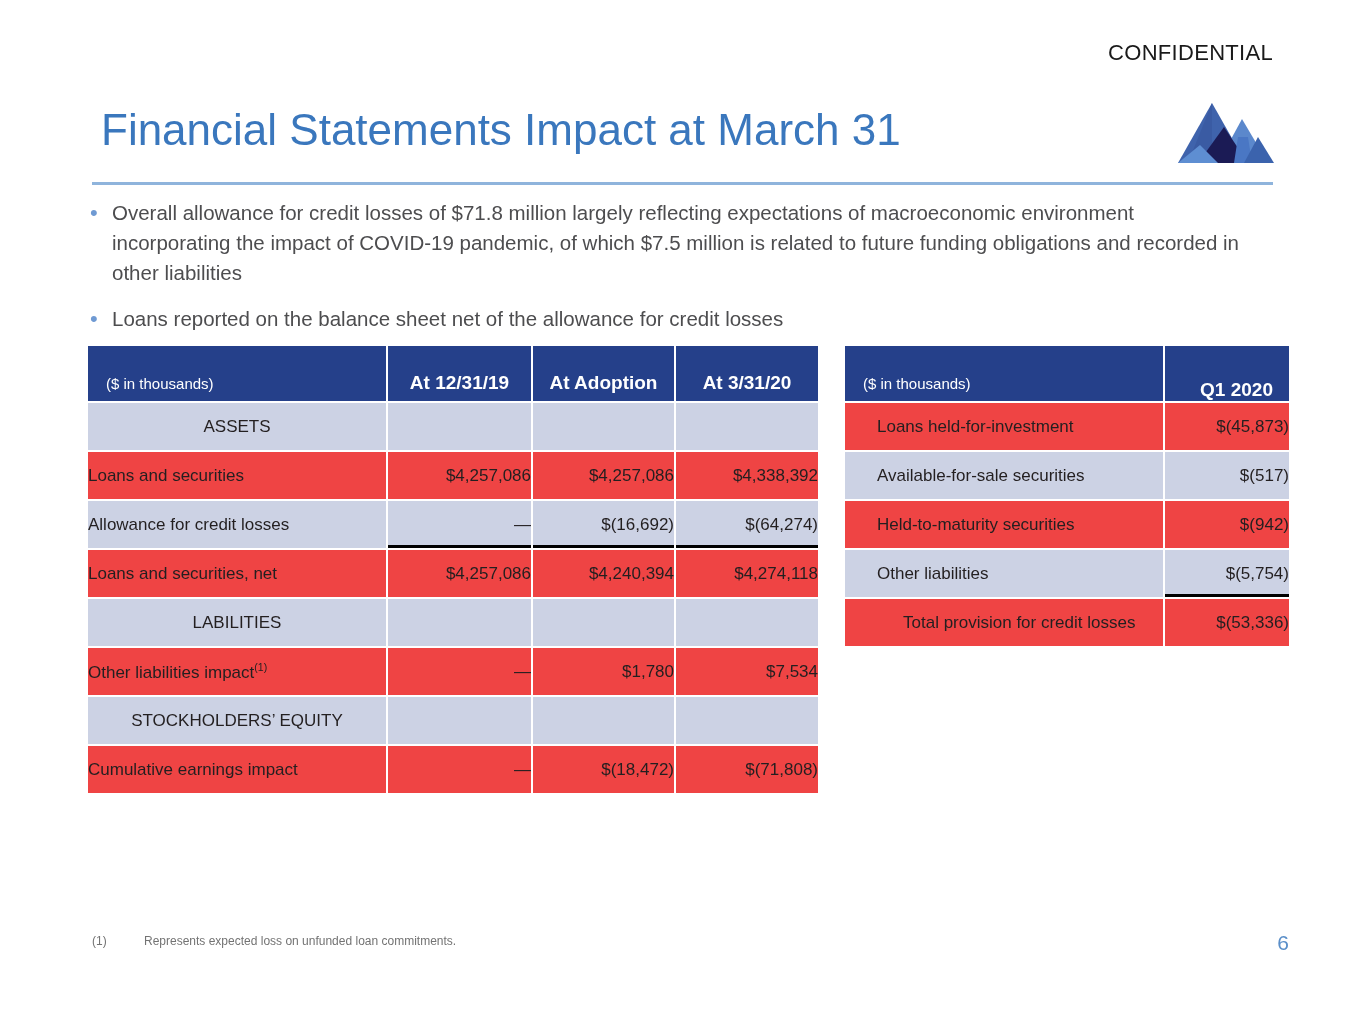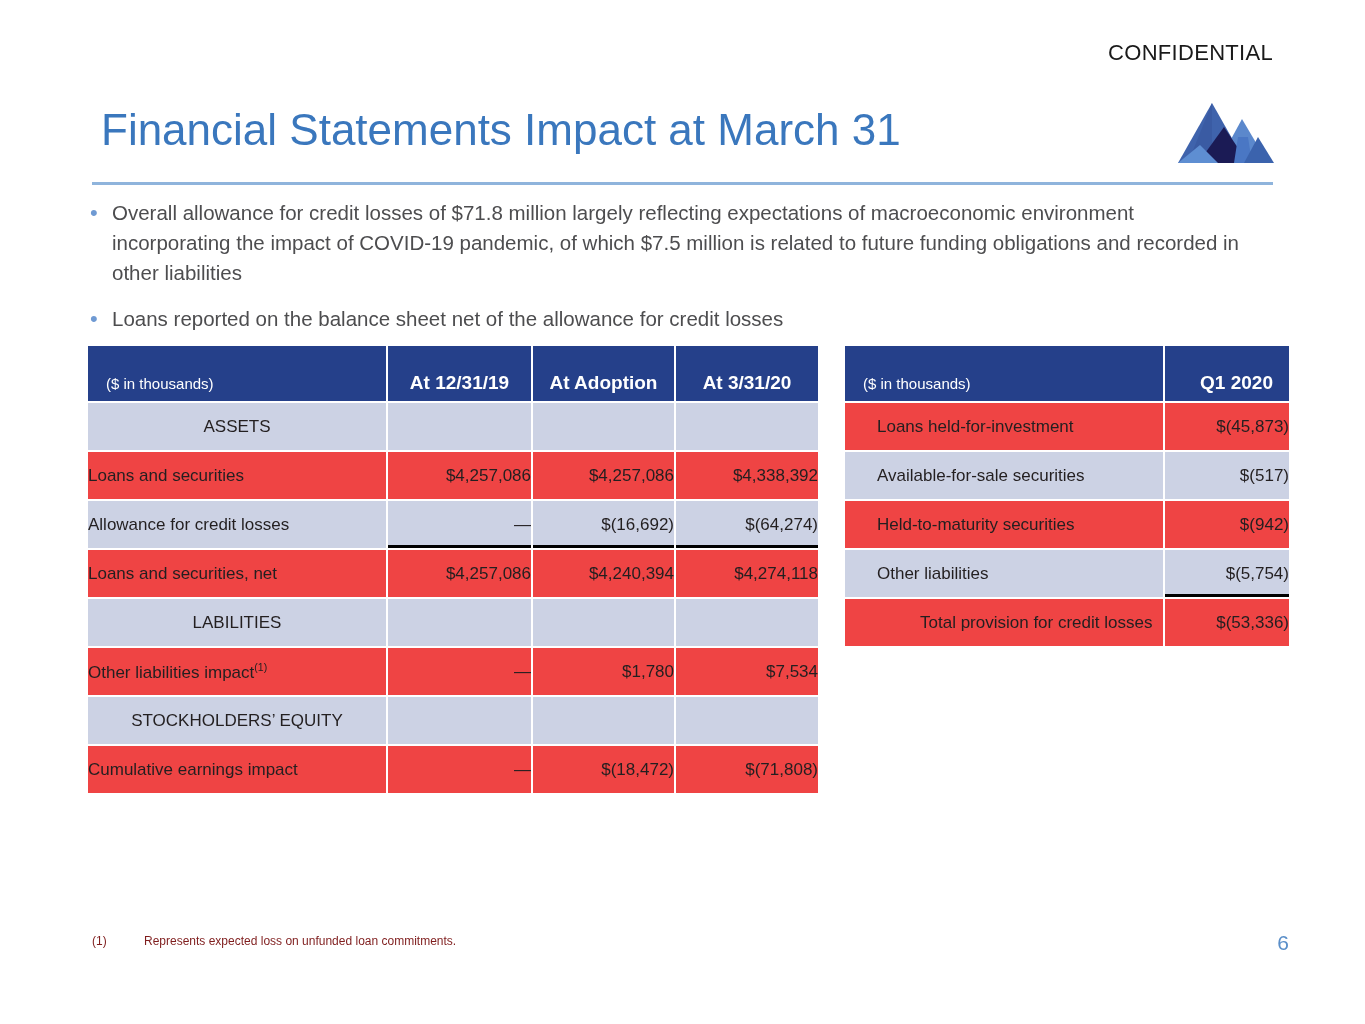--- a/index.html
+++ b/index.html
@@ -121,41 +121,40 @@
     text-align: center;
     vertical-align: bottom;
     padding-bottom: 7px;
   }
   .hdr.val-right {
     font-size: 19px;
     font-weight: bold;
     text-align: right;
     padding-right: 16px;
     vertical-align: bottom;
-    padding-bottom: 7px;
   }
 
   tr.r-dark td { background: #ccd2e4; }
   tr.r-light td { background: #ef4444; }
 
   .cell-lbl {
     font-size: 17px;
     color: #231f20;
     text-align: left;
     padding-left: 18px;
     height: 47px;
   }
   .cell-lbl.section {
     font-weight: normal;
     text-align: center;
     padding-left: 0;
     font-size: 17px;
   }
   .cell-lbl.indent1 { padding-left: 32px; }
-  .cell-lbl.indent2 { padding-left: 75px; }
+  .cell-lbl.indent2 { padding-left: 58px; }
   .cell-lbl.bold { font-weight: bold; }
 
   .cell-val {
     font-size: 17px;
     color: #231f20;
     text-align: right;
     padding-right: 14px;
     height: 47px;
   }
 
@@ -163,21 +162,21 @@
   td.ul-bottom {
     box-shadow: inset 0 -3px 0 0 #000000;
   }
 
   
   #footnote {
     position: absolute;
     left: 92px;
     top: 934px;
     font-size: 12px;
-    color: #7f1d1d;
+    color: #737373;
     white-space: nowrap;
   }
   #footnote .fn-mark { display: inline-block; width: 52px; }
 
   #page-number {
     position: absolute;
     right: 76px;
     top: 931px;
     font-size: 21px;
     color: #5b8fc9;

